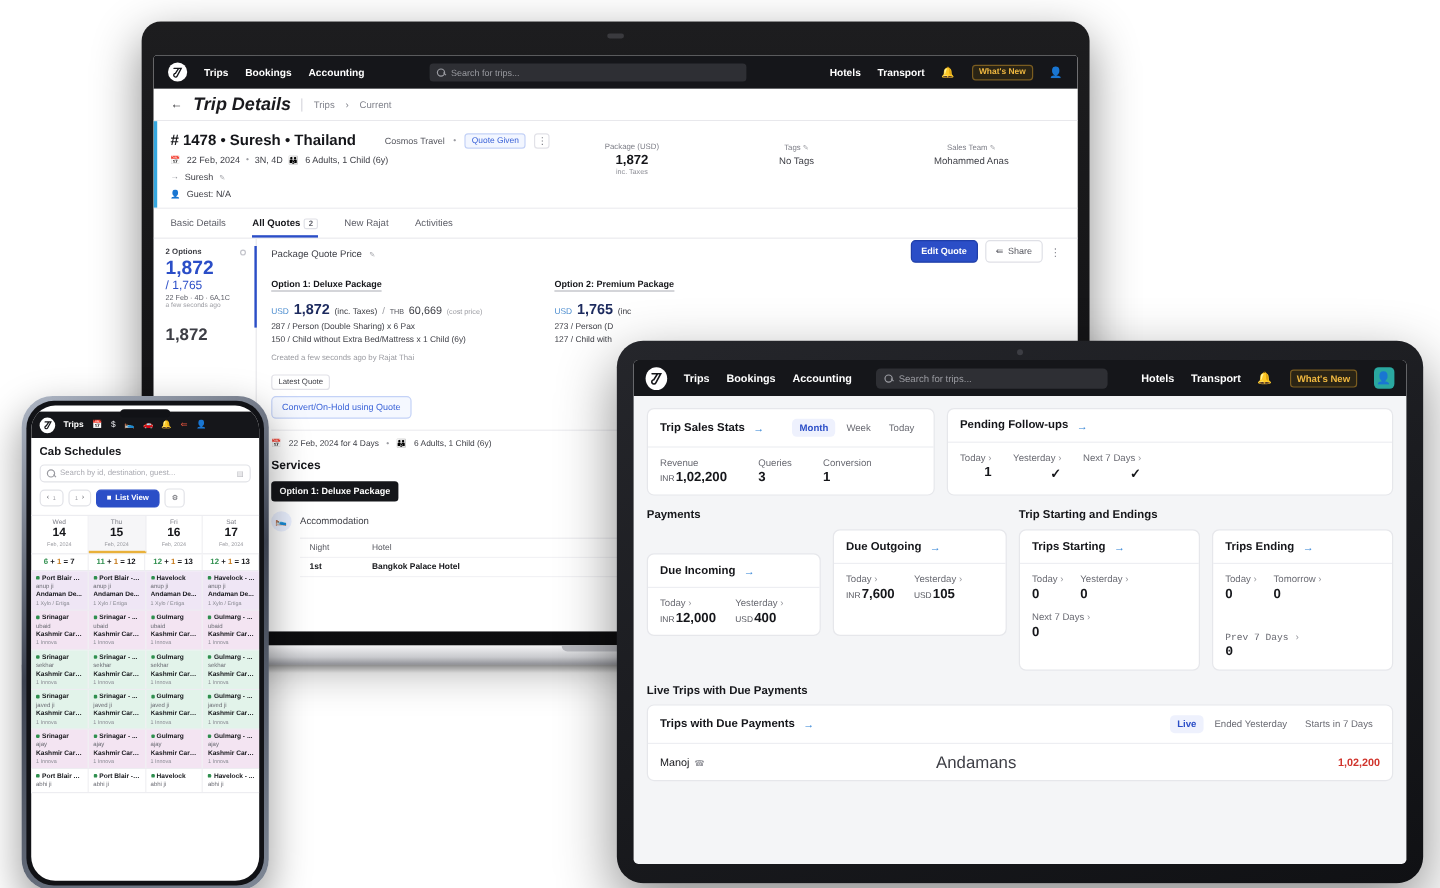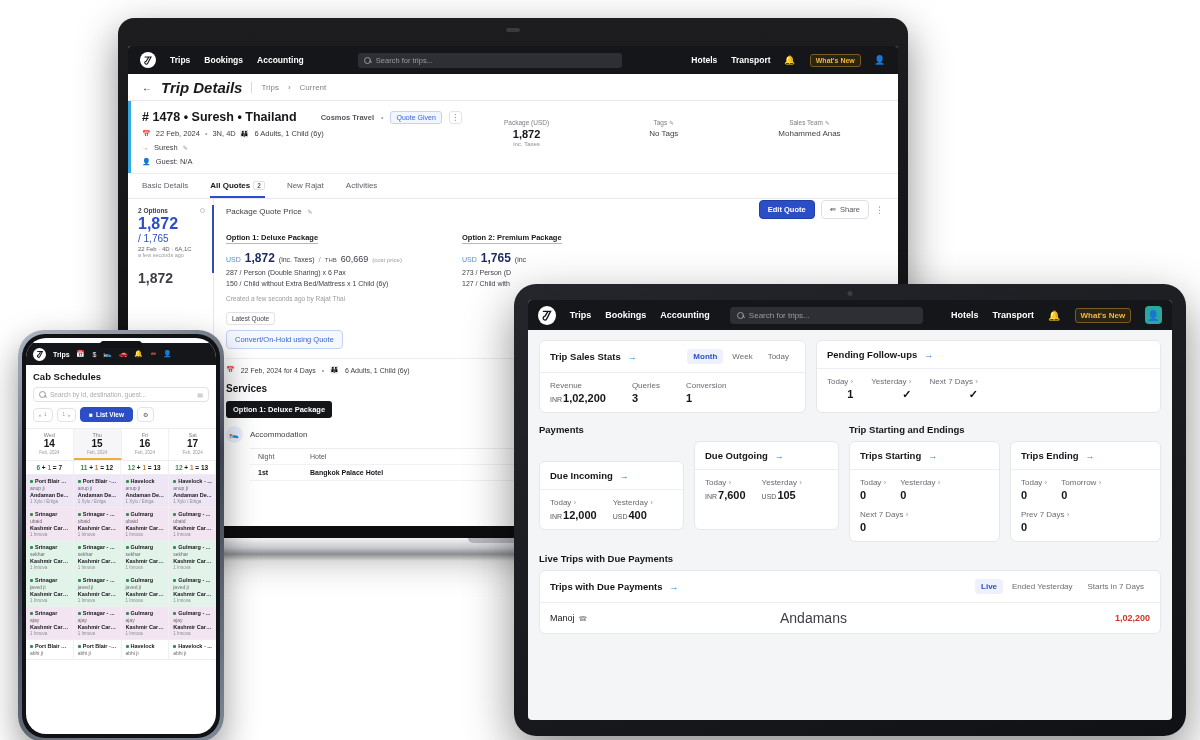--- a/index.html
+++ b/index.html
@@ -61,21 +61,21 @@
   .crumb-div{width:1px;height:11px;background:#d8d8de;}
   .crumb{font-size:8px;color:#81838c;}
   .arrow-left{font-size:10px;color:#1a1a1e;}
 
   
   .trip-head{padding:9px 14px 7px 14px;position:relative;border-bottom:1px solid #ededf1;
     background:#fff;text-align:center;}
   .lblue-rail{position:absolute;left:0;top:0;width:3px;height:72px;background:#36a8e0;}
   .trip-title-row{display:flex;align-items:center;gap:7px;}
   .trip-title{font-size:12.5px;font-weight:bold;color:#15161a;}
-  .agency{font-size:7.5px;color:#55565e;font-weight:bold;padding-left:17px;}
+  .agency{font-size:7.5px;color:#55565e;font-weight:normal;padding-left:17px;}
   .dotsep{font-size:7px;color:#9a9ba1;}
   .badge-quote{font-size:7px;color:#3b63d8;border:1px solid #c4d2f7;background:#f2f6ff;
     border-radius:3px;padding:2px 5px;}
   .kebab{border:1px solid #e2e2e8;border-radius:3px;width:13px;height:13px;
     display:flex;align-items:center;justify-content:center;font-size:8px;color:#6a6b73;}
   .meta-row{display:flex;align-items:center;gap:5px;margin-top:5px;font-size:7.5px;color:#3d3e45;}
   .meta-ico{font-size:7px;color:#8a8b93;}
   .stats-abs{position:absolute;left:376px;top:18px;display:flex;gap:100px;}
   .stat-l{font-size:6.5px;color:#7c7d86;}
   .stat-v{font-size:11px;font-weight:bold;color:#15161a;margin-top:2px;}
@@ -460,21 +460,21 @@
         <span class="nav-link">Hotels</span>
         <span class="nav-link">Transport</span>
         <span style="font-size:10px;color:#cfd0d6;">🔔</span>
         <span class="whatsnew" style="font-size:8px;">What's New</span>
         <span class="avatar">👤</span>
       </div>
 
       <div class="dash">
 
         <div class="row">
-          <div class="card" style="width:267px;">
+          <div class="card" style="width:240px;">
             <div class="card-h">
               <span class="card-t">Trip Sales Stats</span>
               <span class="arr">→</span>
               <span class="seg">
                 <span class="on">Month</span>
                 <span>Week</span>
                 <span>Today</span>
               </span>
             </div>
             <div class="card-b">
@@ -598,21 +598,21 @@
                   <div class="kv-row" style="gap:14px;">
                     <div class="kv">
                       <div class="k"><span>Today</span> <span class="chev">›</span></div>
                       <div class="v">0</div>
                     </div>
                     <div class="kv">
                       <div class="k"><span>Tomorrow</span> <span class="chev">›</span></div>
                       <div class="v">0</div>
                     </div>
                   </div>
-                  <div class="kv" style="margin-top:9px;">
+                  <div class="kv" style="margin-top:26px;font-family:Liberation Mono, monospace;">
                     <div class="k"><span>Prev 7 Days</span> <span class="chev">›</span></div>
                     <div class="v">0</div>
                   </div>
                 </div>
               </div>
             </div>
           </div>
         </div>
 
         <div>

